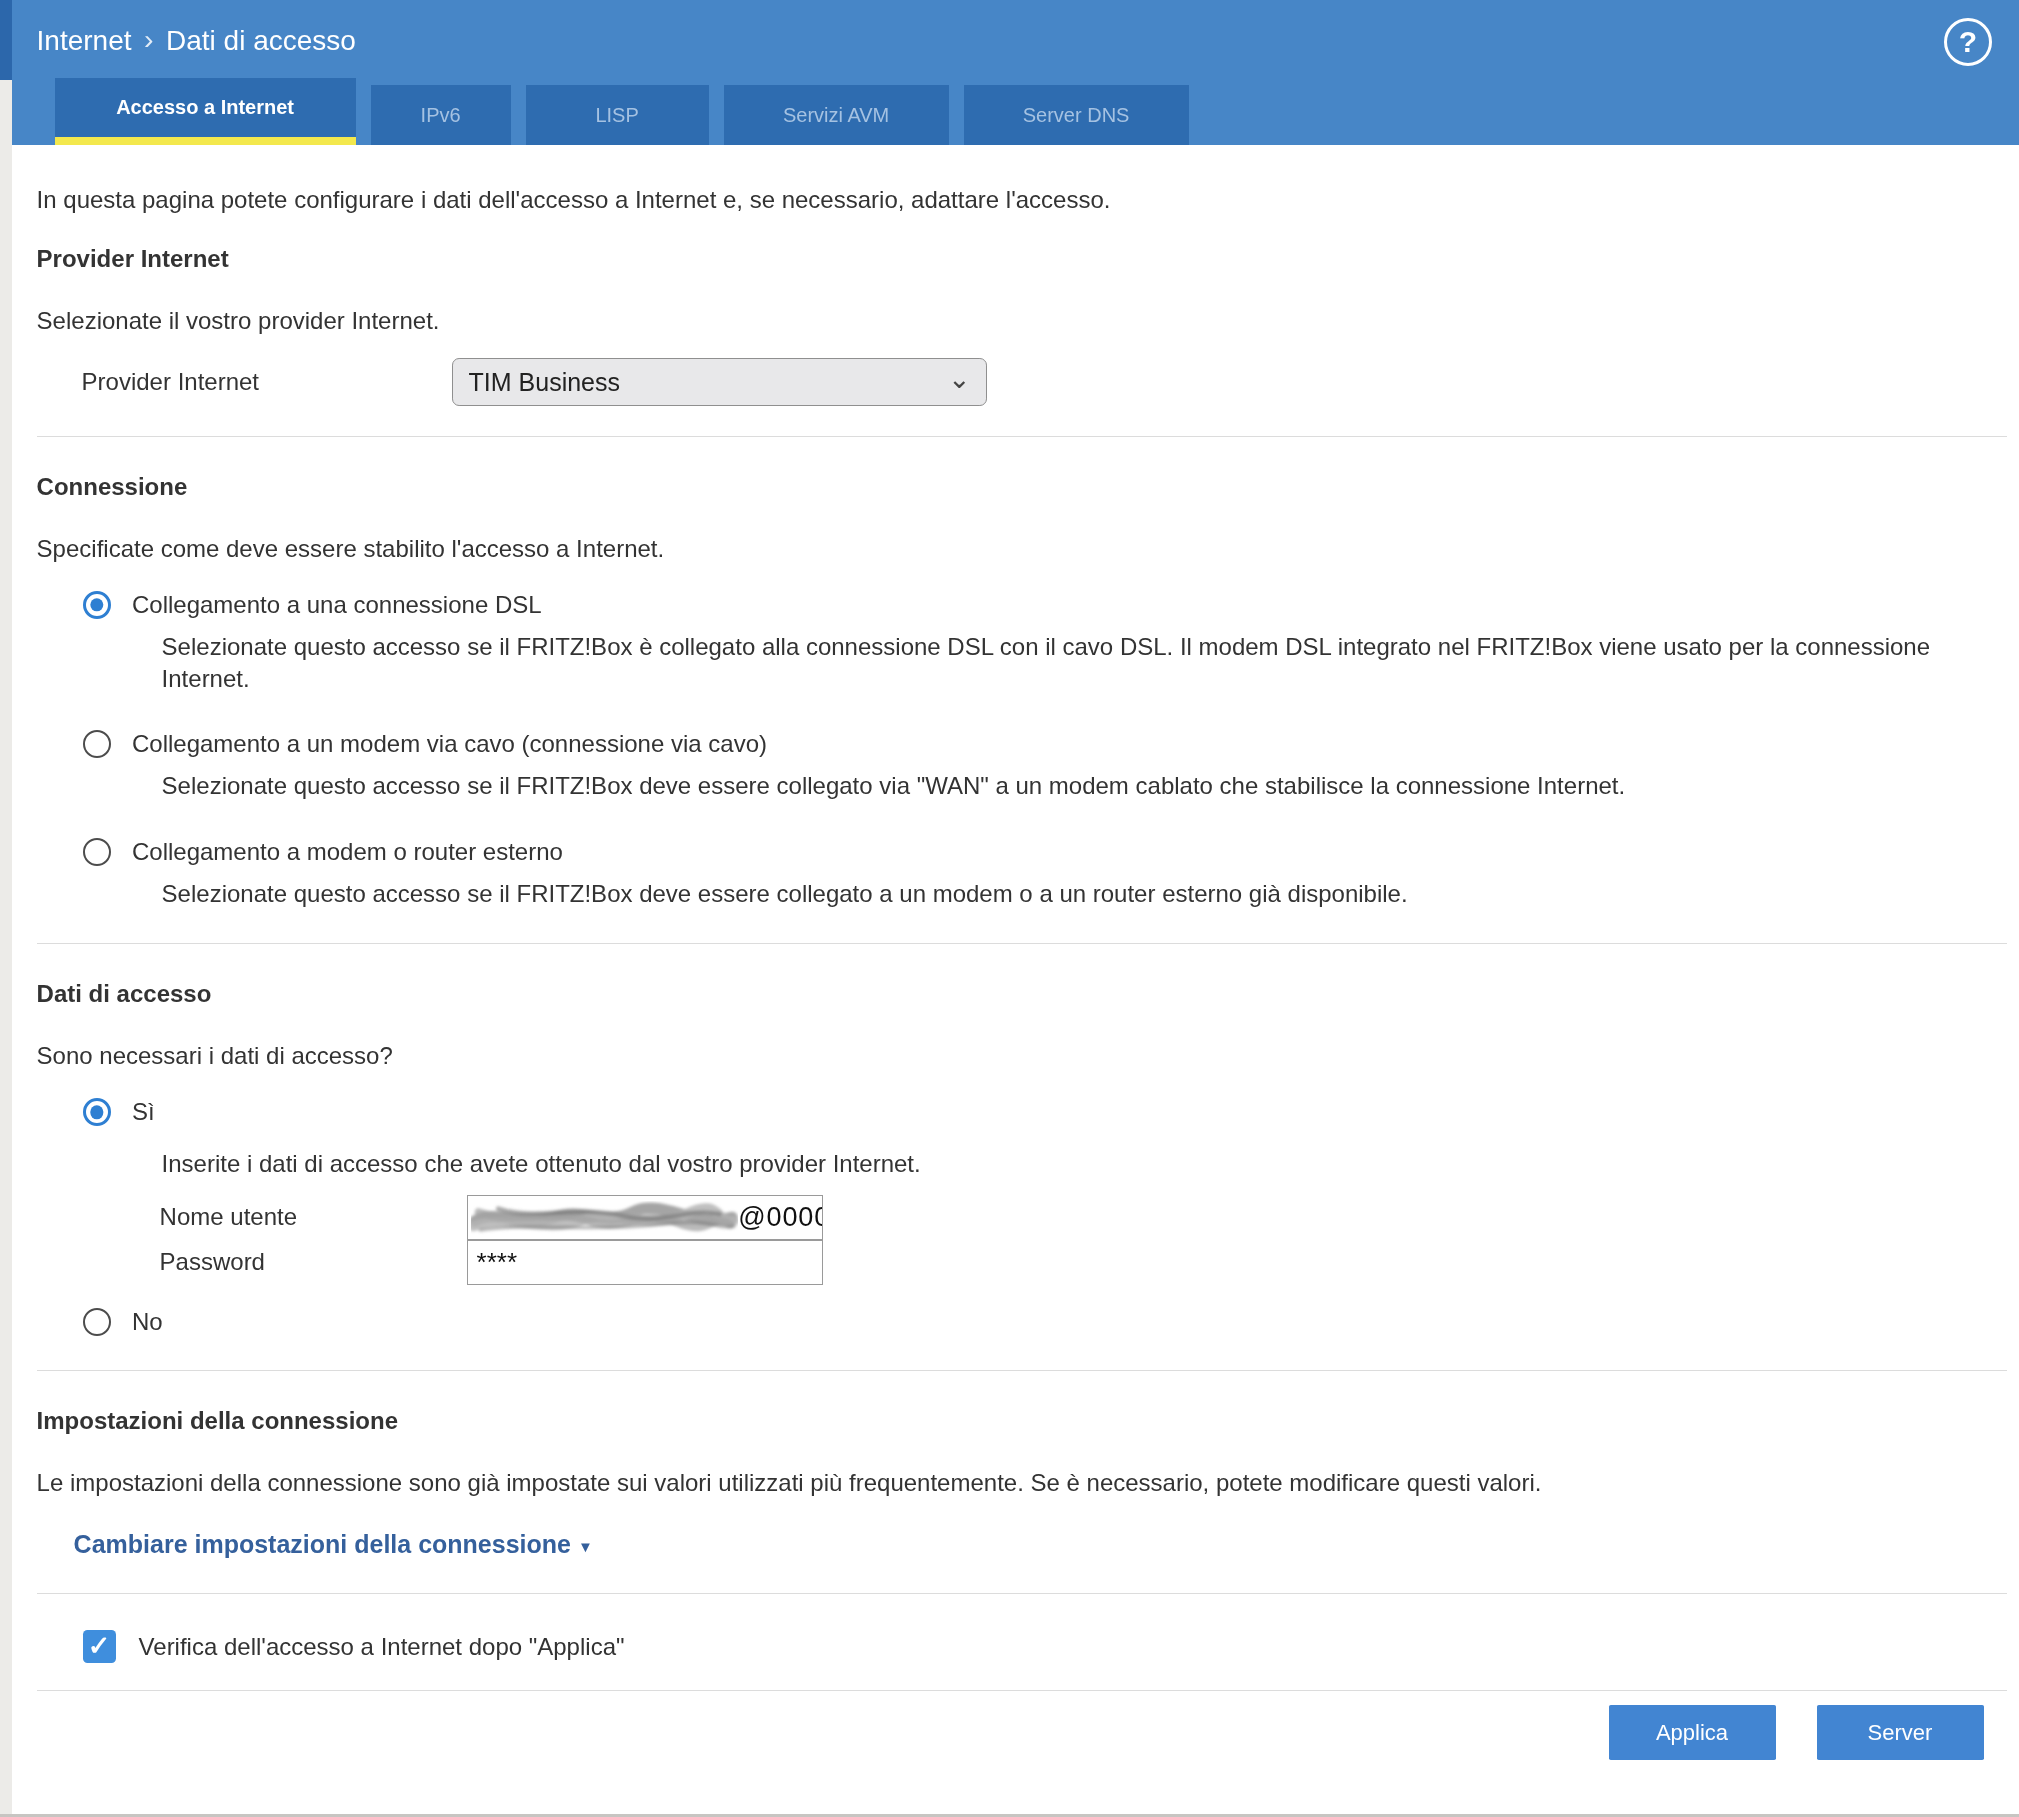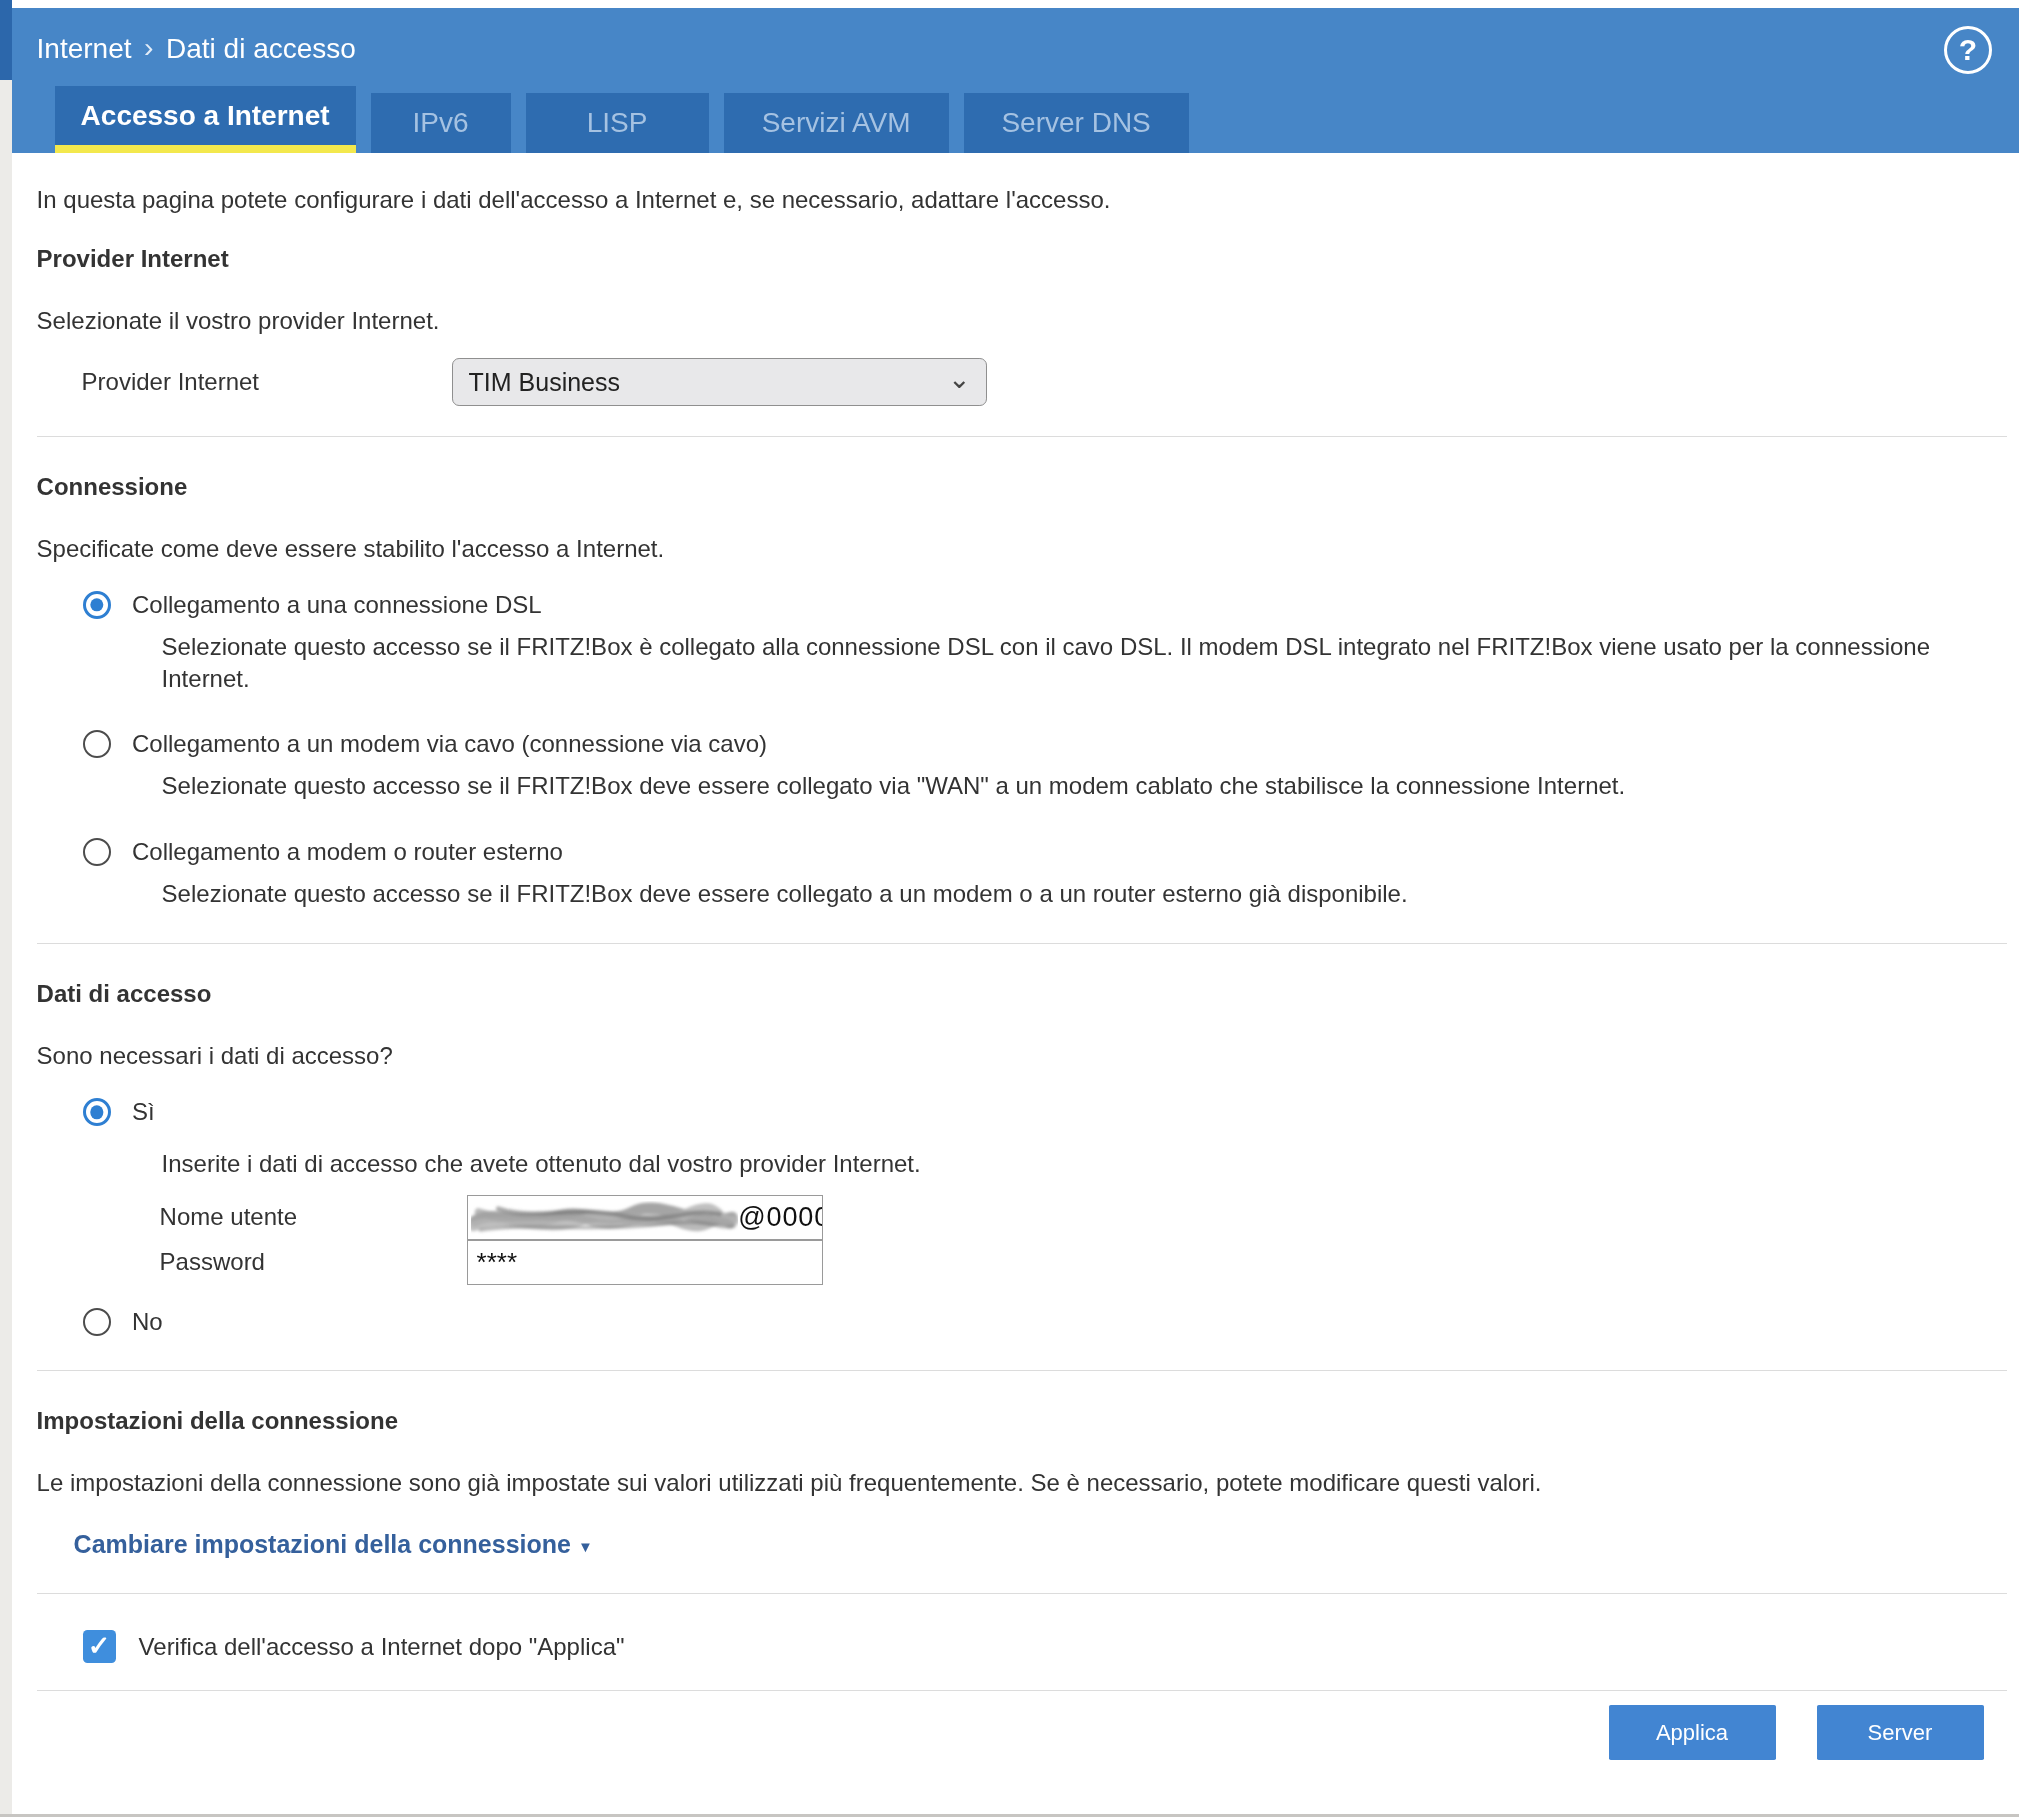--- a/index.html
+++ b/index.html
@@ -7,31 +7,31 @@
   .page {
     position:relative; width:2019px; height:1818px; overflow:hidden;
     background:#fff; font-family:"Liberation Sans", sans-serif; color:#333;
   }
   
   .left-strip { position:absolute; left:0; top:0; width:11.6px; height:100%; background:#ecebe8; }
   .sidebar-dark { position:absolute; left:0; top:0; width:11.6px; height:80px; background:#2c67ab; }
   .bottom-line { position:absolute; left:0; right:0; bottom:0; height:4.5px; background:#c7c5c2; }
 
   
-  .header-block { position:absolute; left:11.6px; top:8px; right:0; height:145px; background:#4786c7; }
+  .header-block { position:absolute; left:11.6px; top:0; right:0; height:145px; background:#4786c7; }
   .breadcrumb { position:absolute; left:25px; top:0; height:82px; display:flex; align-items:center; font-size:28px; color:#fff; }
   .crumb-sep { margin:0 12.5px; font-size:28.5px; color:#e3edf8; transform:translateY(-1.8px); }
   .help {
     position:absolute; top:18px; right:27px; width:48px; height:48px; box-sizing:border-box;
     border:3.6px solid #fff; border-radius:50%; display:flex; align-items:center; justify-content:center;
     color:#fff; font-size:30px; font-weight:bold; cursor:pointer;
   }
   .tabs { position:absolute; left:43px; bottom:0; display:flex; gap:15px; align-items:flex-end; }
   .tab {
-    background:#2e6cb0; color:#a5c2e2; font-size:28px; height:60px; box-sizing:border-box;
+    background:#2e6cb0; color:#a5c2e2; font-size:20px; height:60px; box-sizing:border-box;
     display:flex; align-items:center; justify-content:center; cursor:pointer;
   }
   .tab.w1{width:301px;} .tab.w2{width:140px;} .tab.w3{width:183px;} .tab.w4{width:225px;} .tab.w5{width:225px;}
   .tab.active { height:67px; color:#fff; font-weight:bold; border-bottom:8px solid #f3e84d; }
 
   
   .content { position:absolute; left:11.6px; top:145px; right:0; bottom:0; padding:0 12.5px 0 25px; box-sizing:border-box; font-size:24px; }
   .content p { line-height:1.3; }
   .intro { margin-top:39px; }
   h3 { font-size:24px; font-weight:700; color:#333; margin-top:30px; }

